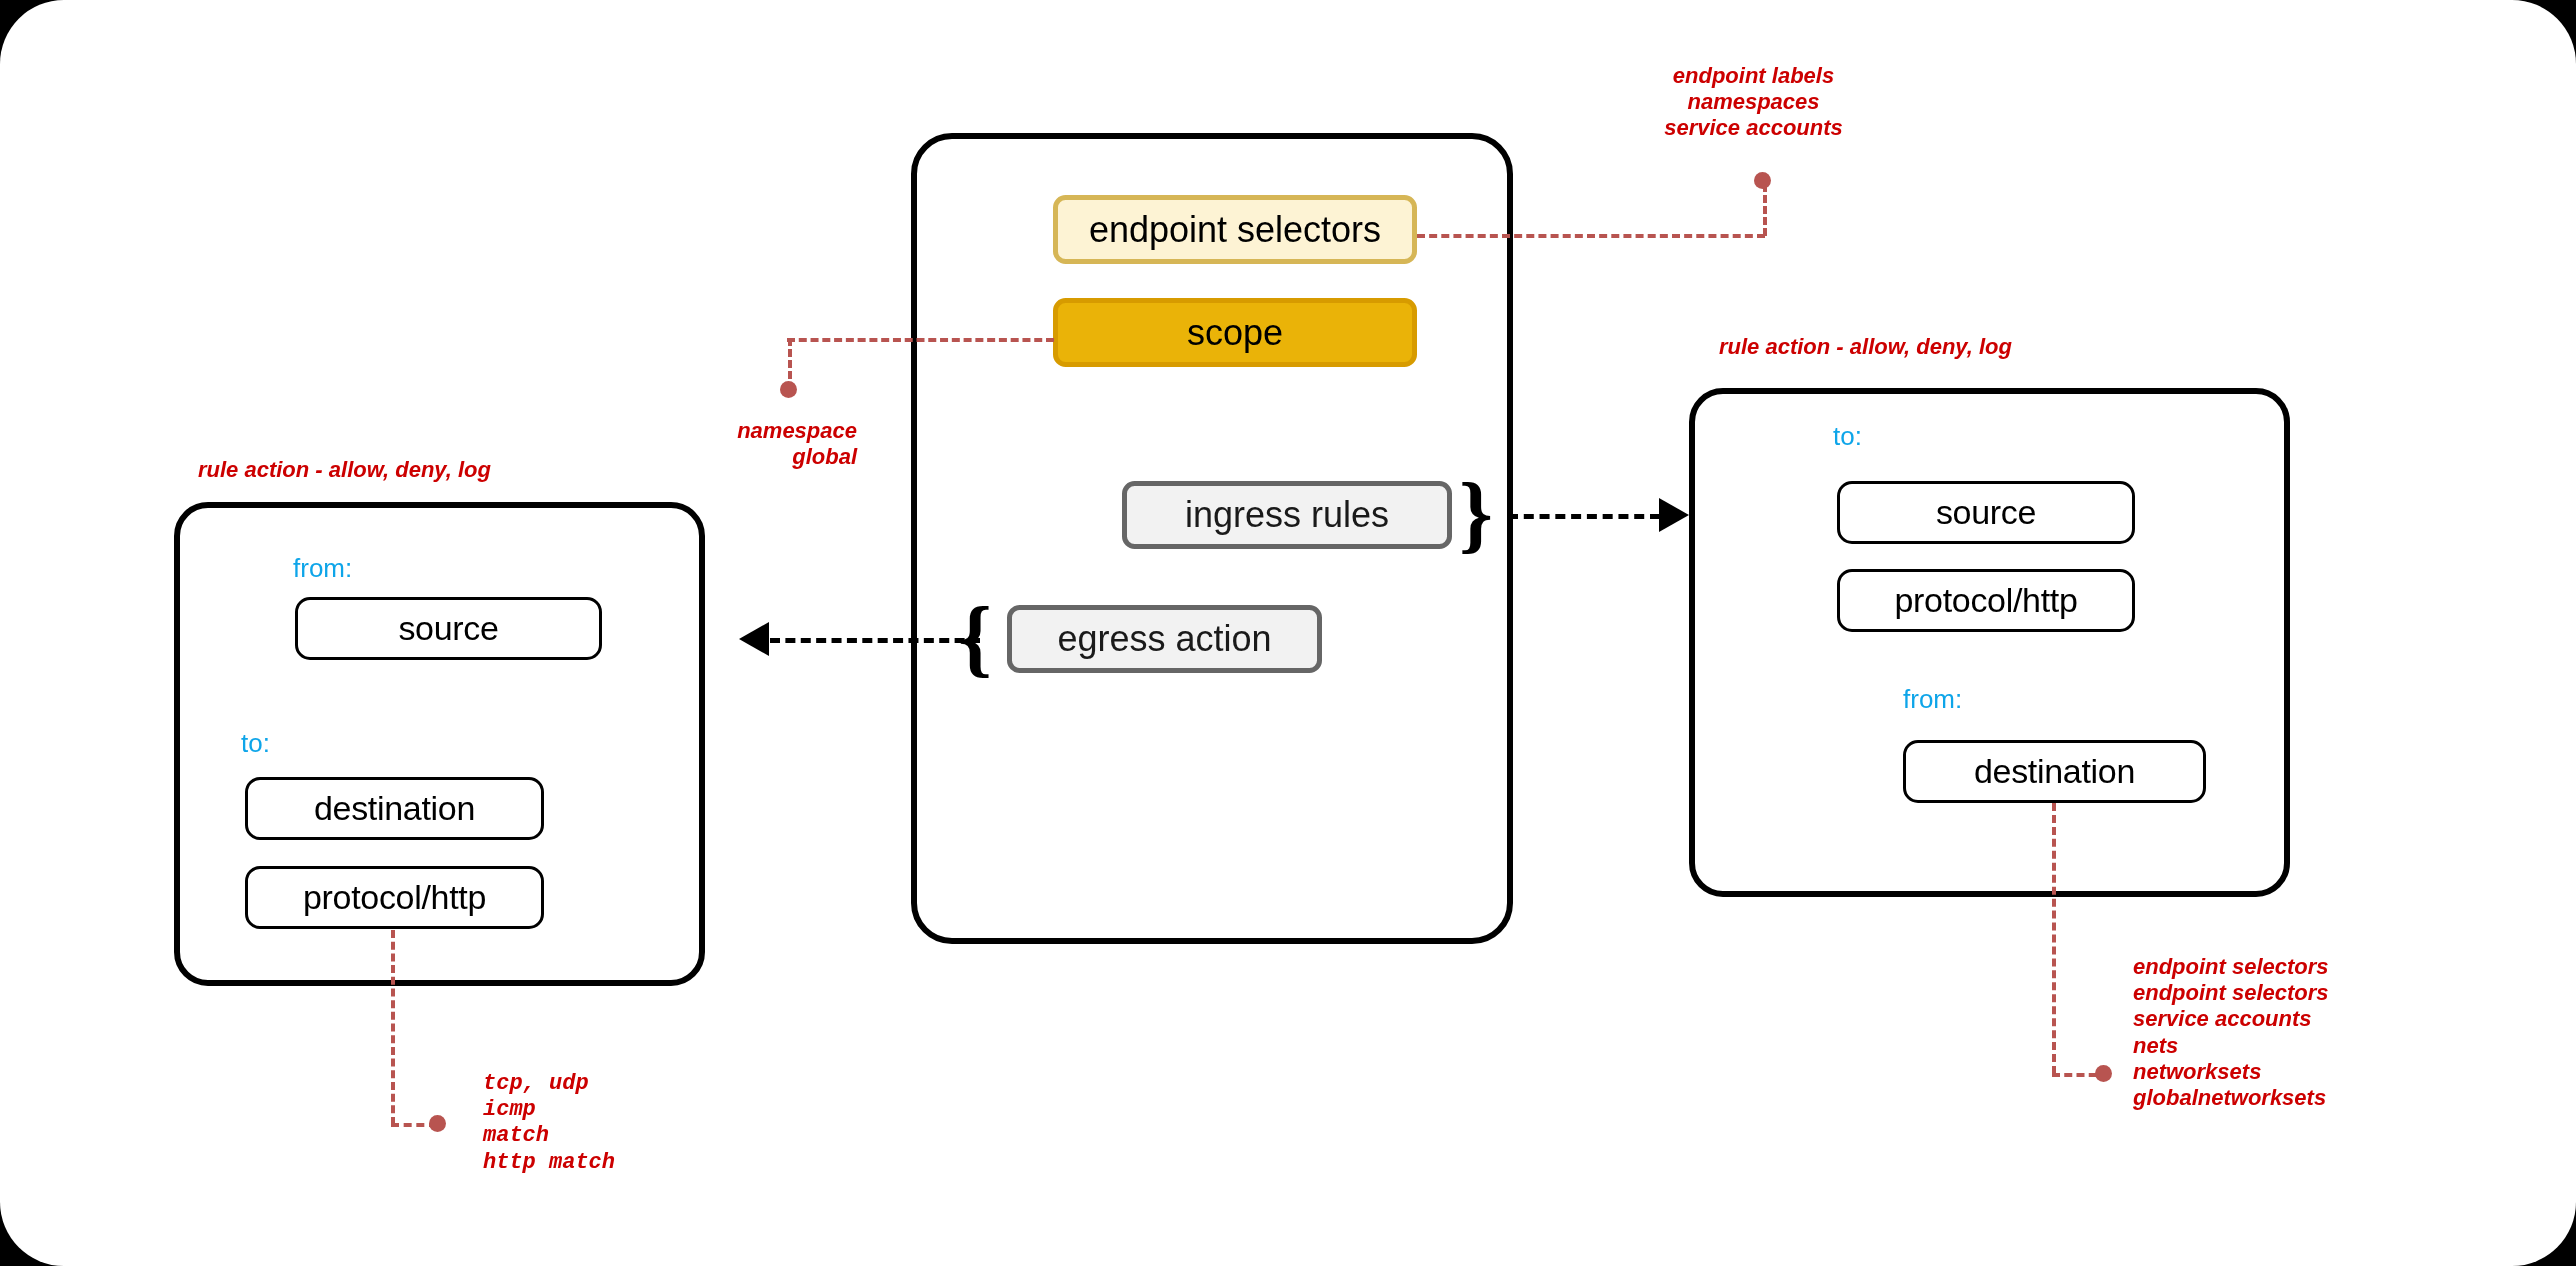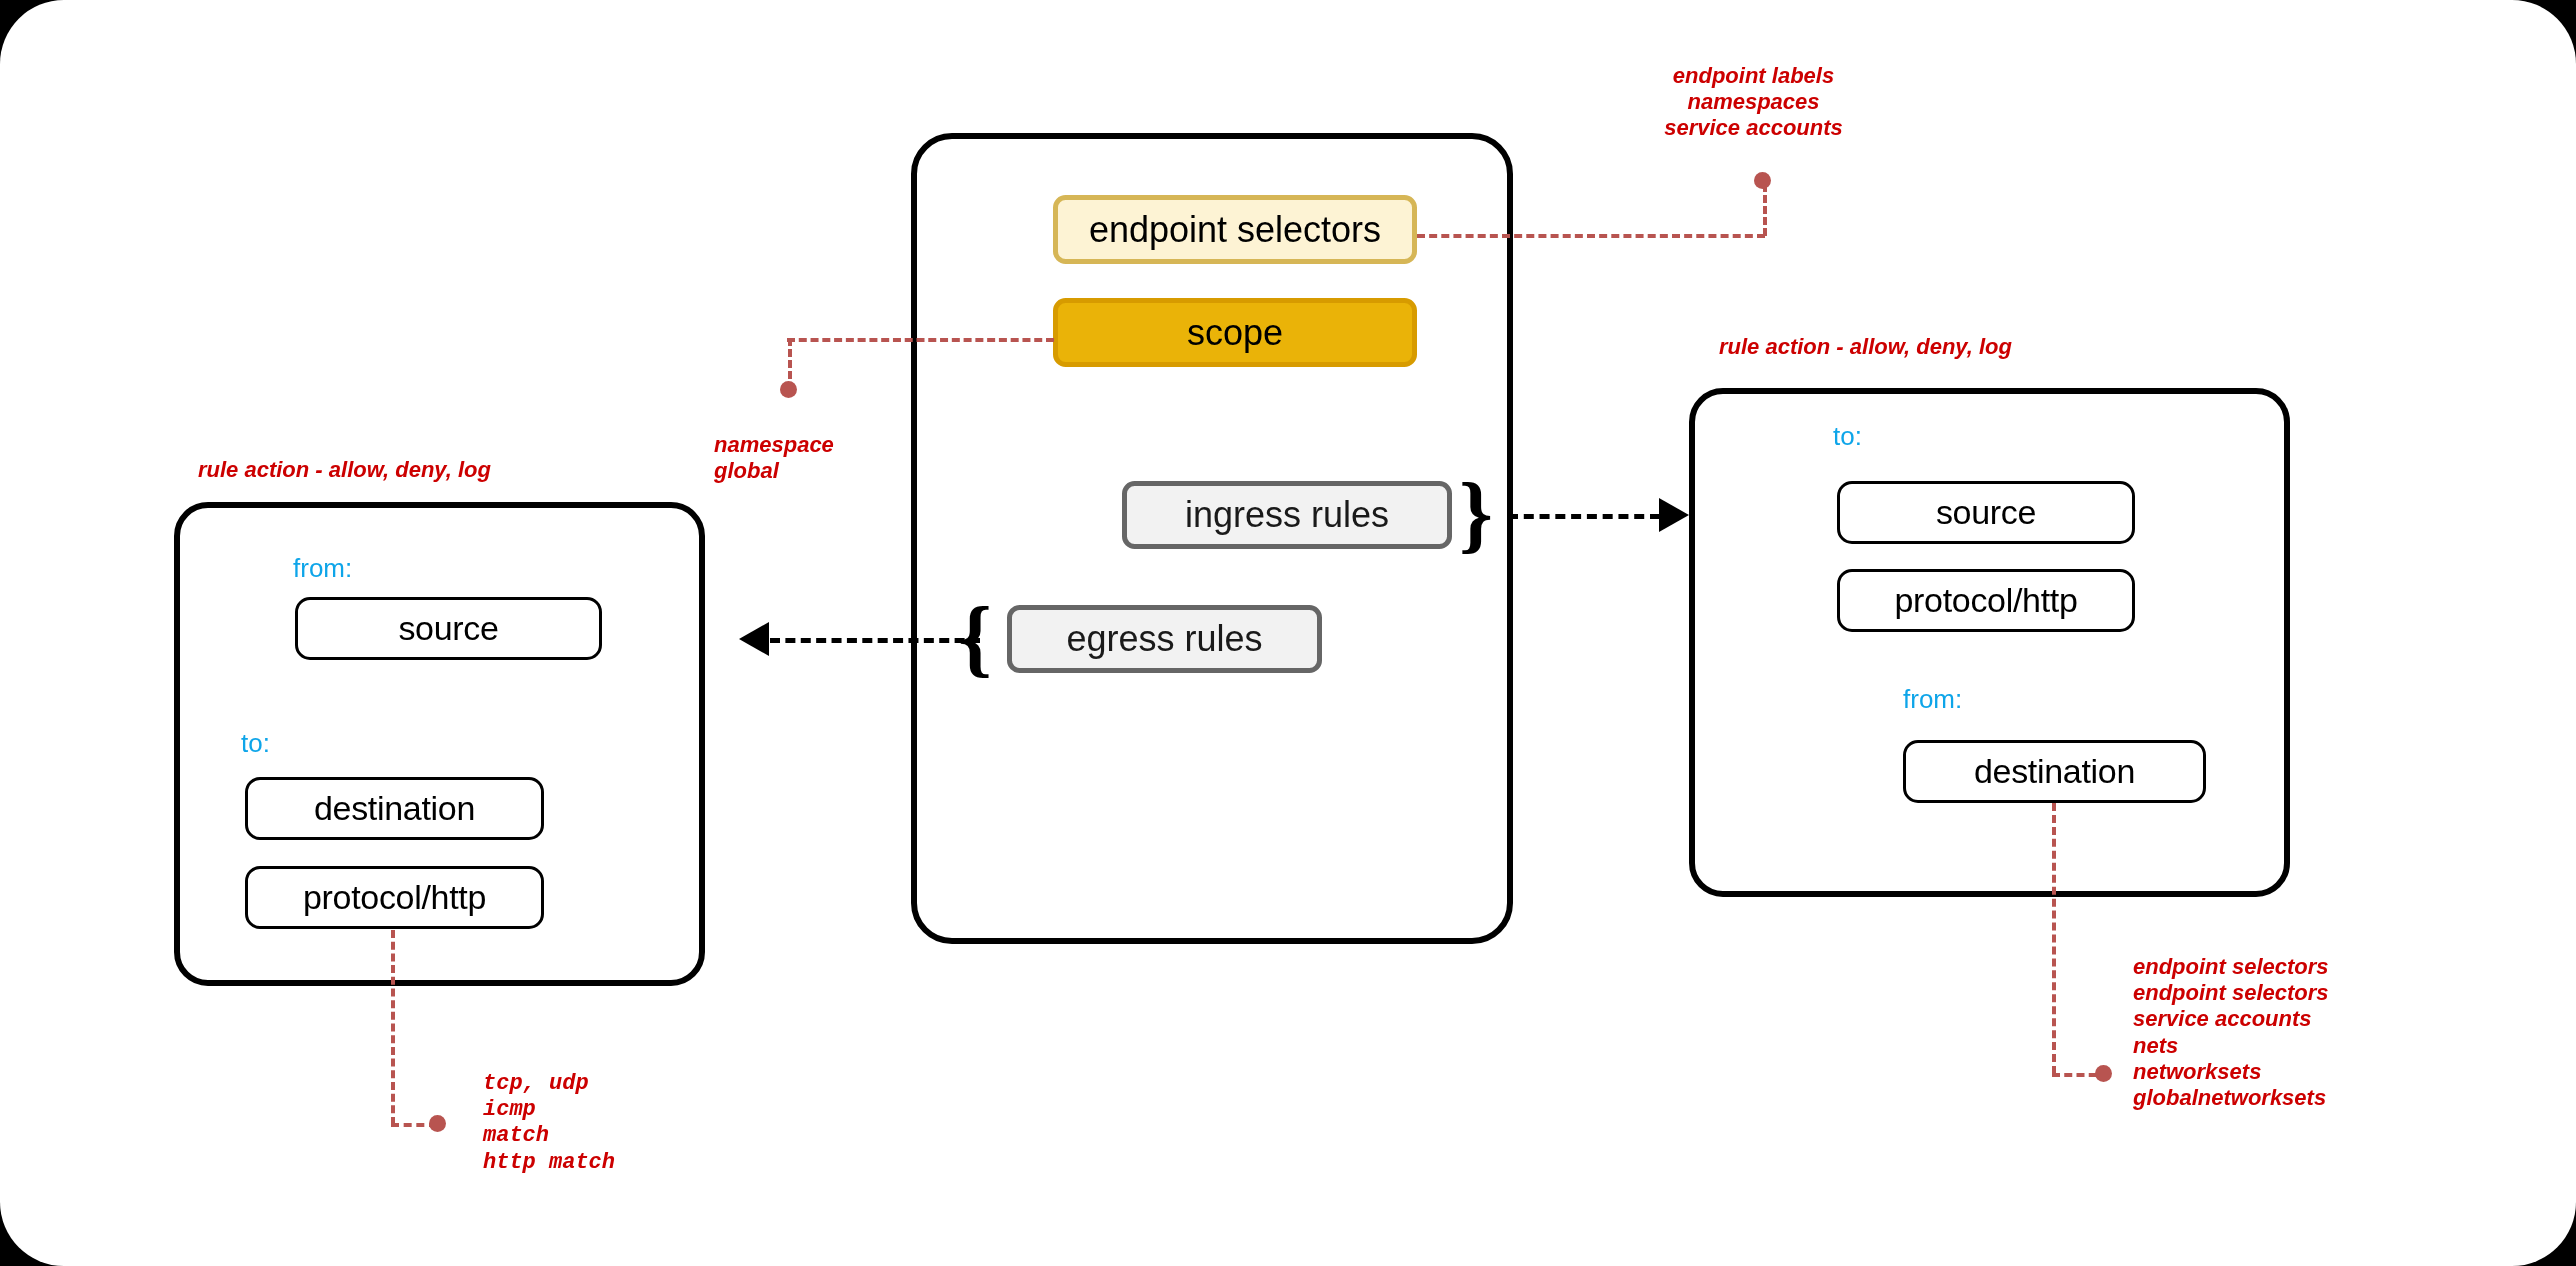--- a/index.html
+++ b/index.html
@@ -125,21 +125,21 @@
     font-weight: bold;
     font-style: italic;
     font-size: 22px;
     line-height: 1.19;
     white-space: nowrap;
   }
   .annotation.center { text-align: center; }
   .annotation.left   { text-align: left; }
 
   #anno-endpoint-meta { left: 1633px; top: 63px;  width: 241px; text-align: center; }
-  #anno-namespace     { left: 702px; top: 432px;  width: 155px; text-align: left; margin-left: 12px; }
+  #anno-namespace     { left: 702px; top: 418px;  width: 155px; text-align: right; }
   #anno-rule-left     { left: 198px;  top: 457px;  }
   #anno-rule-right    { left: 1719px; top: 334px;  }
   #anno-protocols     { left: 483px;  top: 1071px; font-family: Liberation Mono, monospace; }
   #anno-selectors     { left: 2133px; top: 954px; }
 
   
   .dash-h {
     position: absolute;
     height: 0;
     border-top: 4px dashed #b85450;
@@ -184,21 +184,21 @@
   <div id="page-surface"></div>
 
   <div id="central-policy-box" class="policy-box"></div>
 
   <div id="endpoint-selectors-box" class="hl-box">endpoint selectors</div>
 
   <div id="scope-box" class="hl-box">scope</div>
 
   <div id="ingress-rules-box" class="grey-box">ingress rules</div>
 
-  <div id="egress-rules-box" class="grey-box">egress rules</div>
+  <div id="egress-rules-box" class="grey-box">egress action</div>
 
   <div id="ingress-brace" class="brace">}</div>
 
   <div id="egress-brace" class="brace">{</div>
 
   <div id="anno-rule-left" class="annotation left">rule action - allow, deny, log</div>
 
   <div id="egress-rule-box" class="policy-box"></div>
 
   <div class="field-label" style="left:293px; top:553px;">from:</div>

